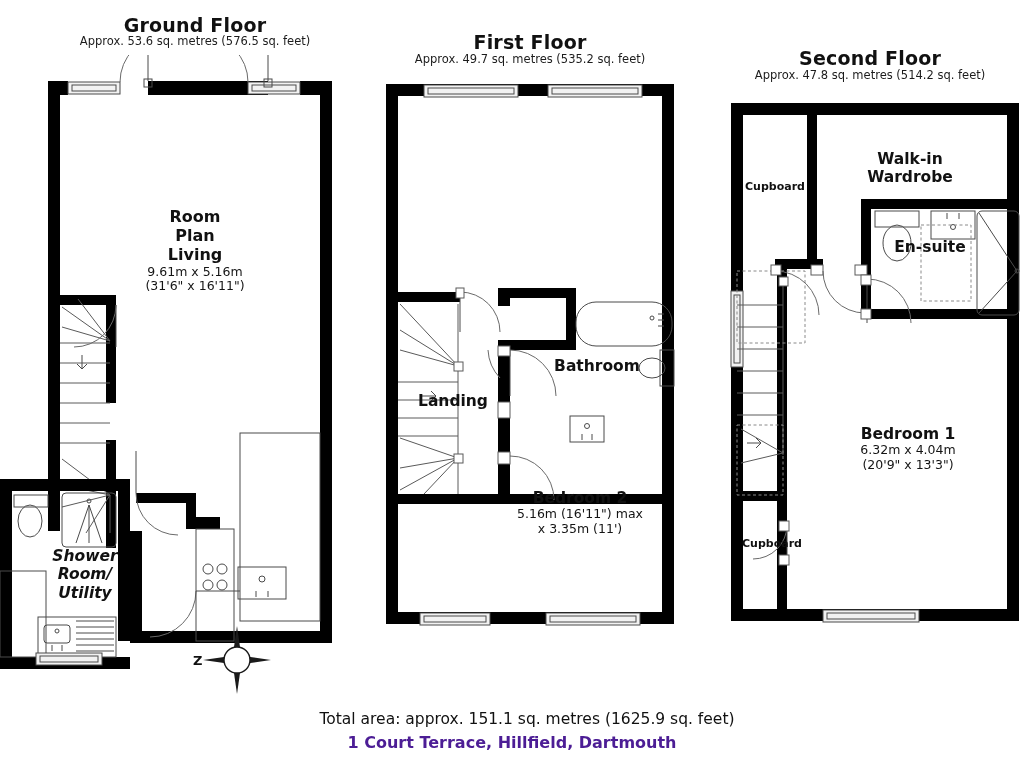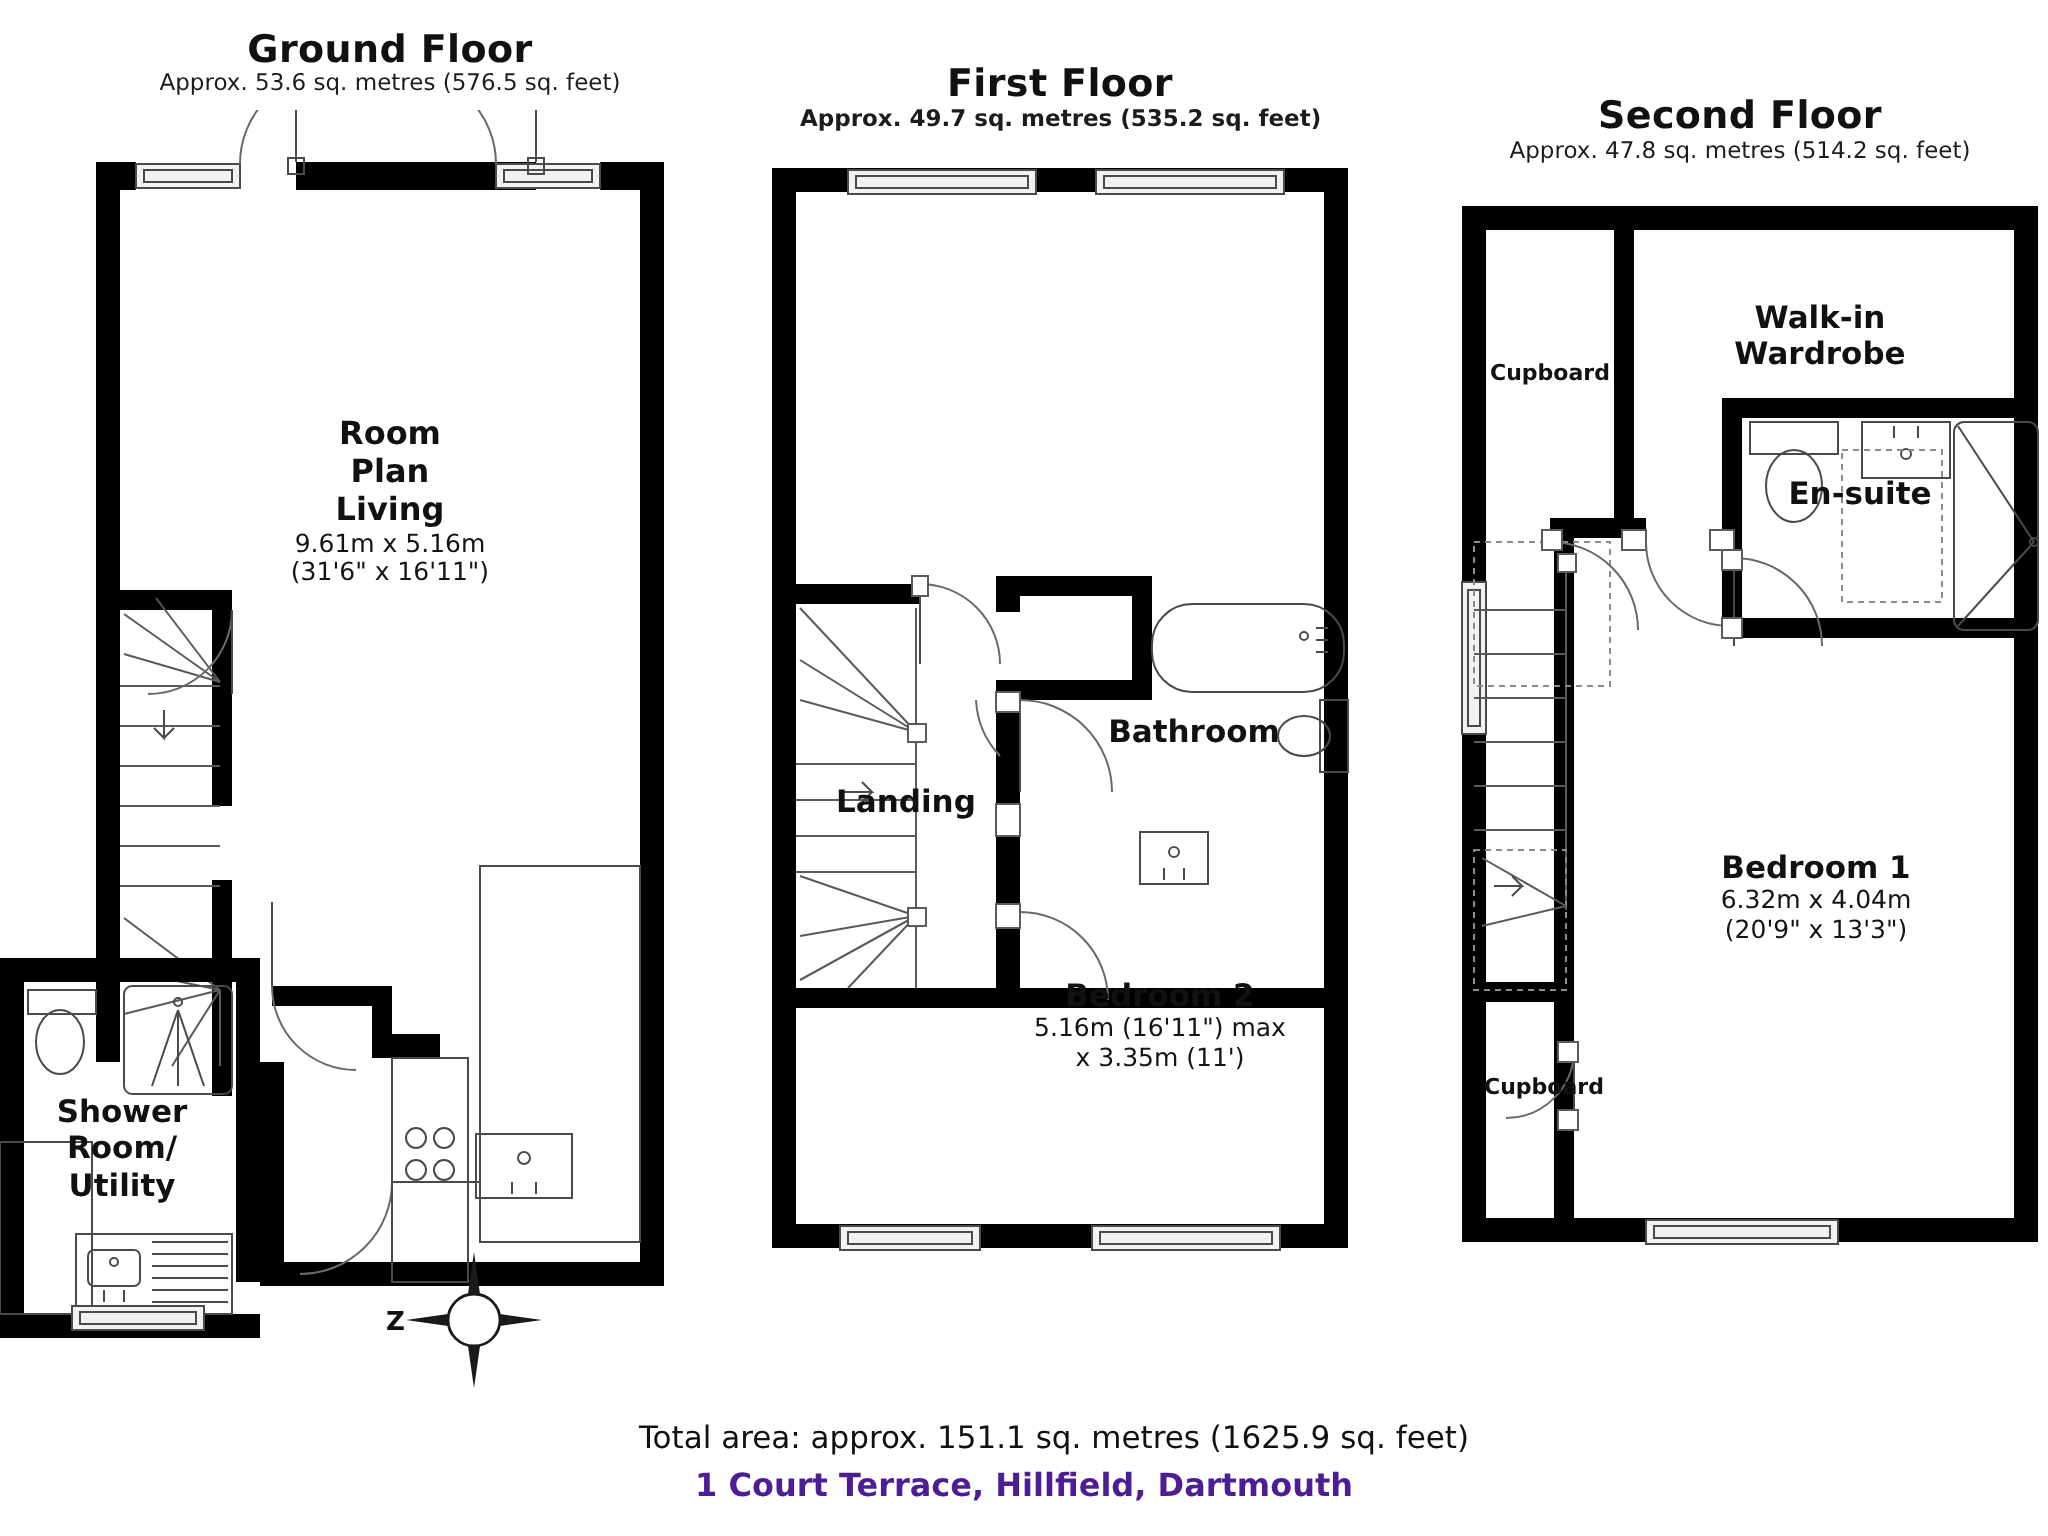--- a/index.html
+++ b/index.html
@@ -226,39 +226,39 @@
   </svg>
 
   <div class="room-label big" style="left:120px; top:208px; width:150px;">
     <span class="nm">Room</span>
     <span class="nm">Plan</span>
     <span class="nm">Living</span>
     <span class="dim">9.61m x 5.16m</span>
     <span class="dim">(31'6" x 16'11")</span>
   </div>
 
-  <div class="room-label" style="left:2px; top:547px; width:118px;">
+  <div class="room-label" style="left:26px; top:547px; width:118px;font-style:italic;">
     <span class="nm">Shower</span>
     <span class="nm">Room/</span>
     <span class="nm">Utility</span>
   </div>
 
   <svg width="90" height="72" viewBox="0 0 90 72" style="position:absolute; left:185px; top:624px;">
     <g fill="#1a1a1a">
       <path d="M52,2 L56,30 L52,36 L48,30 Z"></path>
       <path d="M52,70 L56,42 L52,36 L48,42 Z"></path>
       <path d="M86,36 L58,40 L52,36 L58,32 Z"></path>
       <path d="M18,36 L46,40 L52,36 L46,32 Z"></path>
     </g>
     <circle cx="52" cy="36" r="13" fill="#ffffff" stroke="#1a1a1a" stroke-width="1.4"></circle>
     <text x="8" y="41" font-family="DejaVu Sans, sans-serif" font-size="13" font-weight="bold" fill="#111">Z</text>
   </svg>
 
   <div class="floor-title" style="left:400px; top:31px; width:260px;">First Floor</div>
-  <div class="floor-sub" style="left:400px; top:52px; width:260px;font-weight:bold;">Approx. 49.7 sq. metres (535.2 sq. feet)</div>
+  <div class="floor-sub" style="left:400px; top:52px; width:260px;">Approx. 49.7 sq. metres (535.2 sq. feet)</div>
 
   <svg width="300" height="560" viewBox="0 0 300 560" style="position:absolute; left:380px; top:78px;">
 
     <g class="wall">
       <rect x="6" y="6" width="288" height="12"></rect>
       <rect x="6" y="6" width="12" height="540"></rect>
       <rect x="282" y="6" width="12" height="540"></rect>
       <rect x="6" y="534" width="288" height="12"></rect>
     </g>
 

